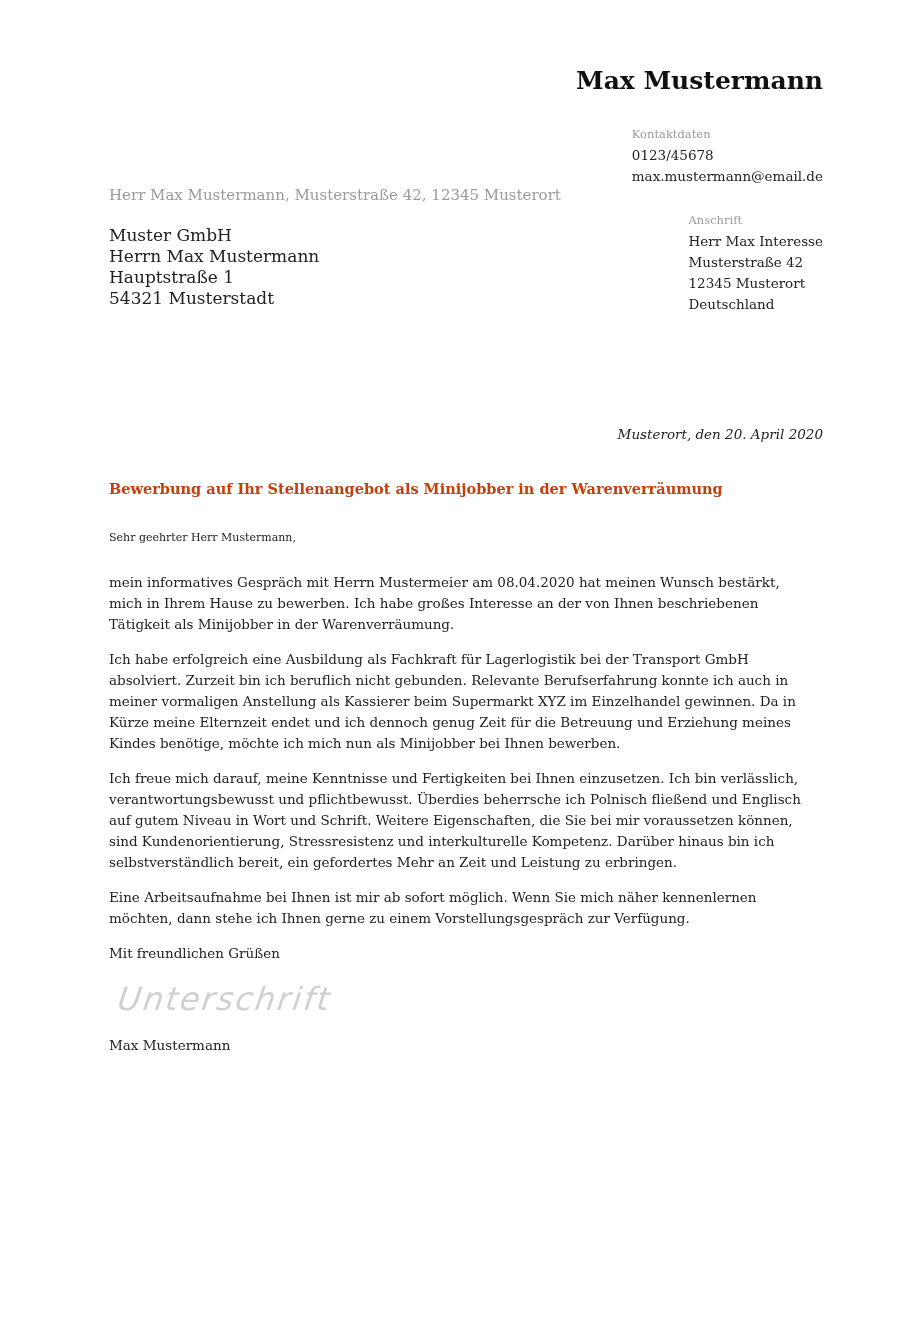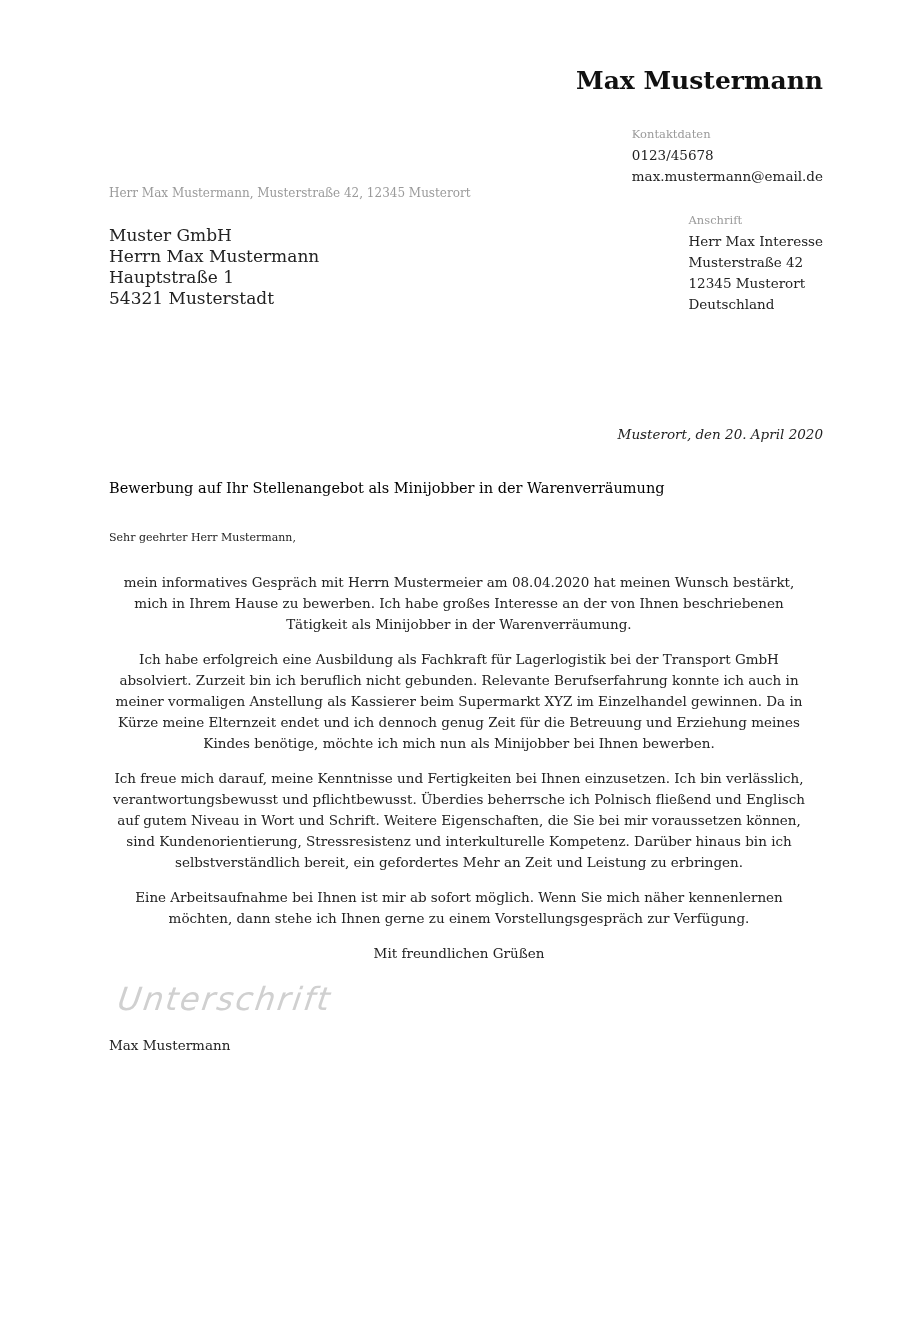--- a/index.html
+++ b/index.html
@@ -41,57 +41,56 @@
     .muted-label {
       color: #9a9a9a;
       font-size: 11.5px;
       line-height: 21px;
     }
     .contact { top: 124px; }
     .anschrift { top: 210px; }
     .sender-line {
       left: 109px;
       top: 186px;
-      font-size: 12px;
+      font-size: 15px;
       color: #9a9a9a;
       white-space: nowrap;
     }
     .recipient {
       left: 109px;
       top: 225px;
       font-size: 17px;
       line-height: 21px;
     }
     .date {
       right: 87px;
       top: 426px;
       font-size: 13.5px;
       white-space: nowrap;
       font-style: italic;
     }
     .subject {
       left: 109px;
       top: 480px;
       font-size: 14.5px;
-      font-weight: normal;
-      color: #000000;
+      font-weight: bold;
+      color: #c2410c;
       white-space: nowrap;
     }
     .salutation {
       left: 109px;
       top: 531px;
       font-size: 11px;
     }
     .body-text {
       left: 109px;
       top: 572px;
       width: 700px;
       font-size: 13.5px;
       line-height: 21px;
-      text-align: center;
     }
     .body-text p {
       margin: 0 0 14px 0;
     }
     .signature {
       left: 118px;
       top: 980px;
       font-family: "DejaVu Sans", sans-serif;
       font-style: italic;
       font-size: 32px;

